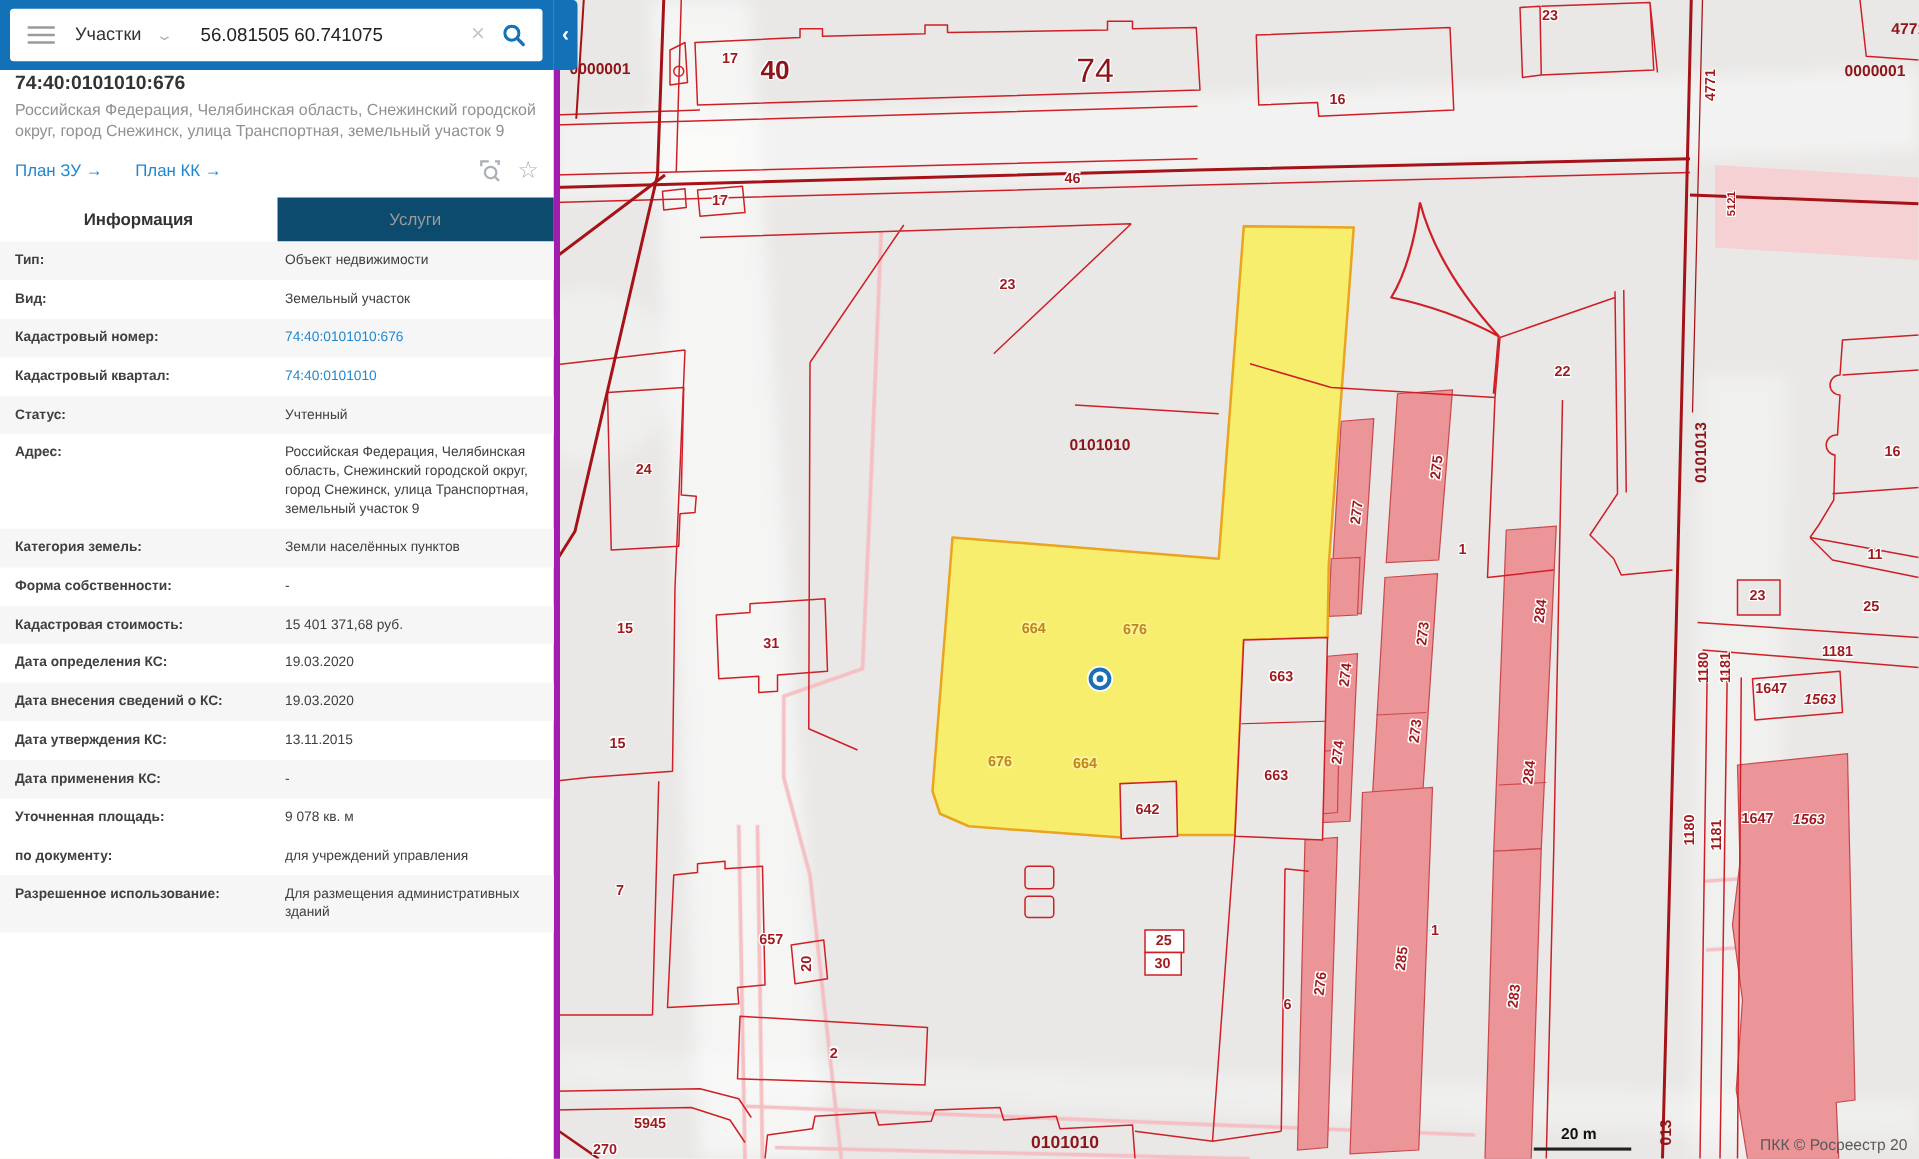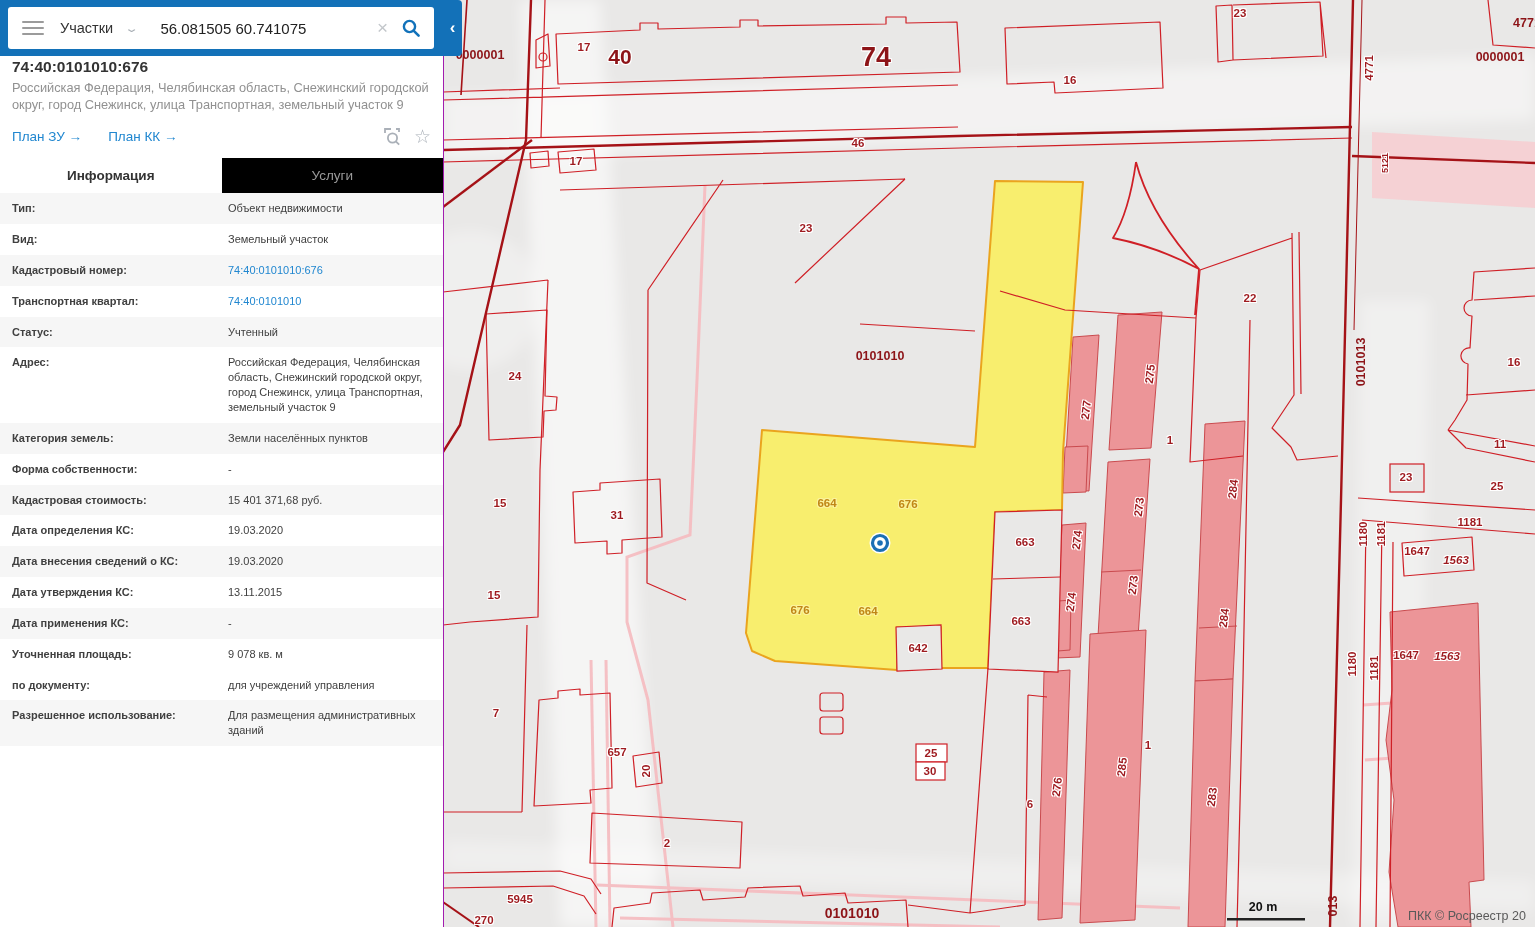--- a/index.html
+++ b/index.html
@@ -1,19 +1,19 @@
 <!DOCTYPE html>
 <html><head>
 <meta charset="utf-8">
 <style>
   html,body{margin:0;padding:0;background:#fff;font-family:"Liberation Sans",sans-serif;}
   #app{position:relative;width:1535px;height:927px;overflow:hidden;background:#e9e8e7;}
 
   
-  #sidebar{position:absolute;left:0;top:0;width:443px;height:927px;background:#fff;z-index:5;border-right:1px solid #a21caf;}
+  #sidebar{position:absolute;left:0;top:0;width:443px;height:927px;background:#fff;z-index:5;border-right:5px solid #a21caf;}
   #topbar{position:absolute;left:0;top:0;width:443px;height:56px;background:#1371b8;}
   #searchbox{position:absolute;left:8px;top:7px;width:426px;height:42px;background:#fff;border-radius:3px;display:flex;align-items:center;}
   #hamburger{width:22px;margin-left:14px;cursor:pointer;}
   #hamburger div{height:2px;background:#9b9b9b;margin:4px 0;border-radius:1px;}
   #cat{margin-left:16px;font-size:14.5px;color:#333;}
   #catchev{margin-left:14px;color:#a9b0b6;font-size:11px;transform:scaleX(1.6);}
   #query{margin-left:22px;font-size:15px;color:#222;flex:1;border:none;outline:none;font-family:inherit;background:transparent;}
   #clearx{color:#c3c7cb;font-size:19px;margin-right:12px;cursor:pointer;}
   #magbtn{margin-right:12px;cursor:pointer;display:flex;}
   #flap{position:absolute;left:443px;top:0;width:19px;height:56px;background:#1371b8;border-radius:0 4px 4px 0;color:#fff;
@@ -23,38 +23,38 @@
   #titleblock{padding:10px 12px 0 12px;}
   #ptitle{font-size:15.5px;font-weight:bold;color:#333;}
   #paddr{font-size:12.8px;color:#919191;line-height:1.3;margin-top:4px;width:420px;}
   #planrow{display:flex;align-items:center;padding:14px 12px 10px 12px;}
   #planrow a{margin-right:26px;font-size:13.5px;}
   #planicons{margin-left:auto;display:flex;align-items:center;gap:12px;color:#aab0b8;}
   #staricon{font-size:19px;line-height:1;cursor:pointer;}
   #tabs{display:flex;height:35px;margin-top:2px;}
   .tab{flex:1;display:flex;align-items:center;justify-content:center;font-size:13.5px;cursor:pointer;}
   .tab.active{background:#fff;color:#333;font-weight:bold;}
-  .tab.inactive{background:#000000;color:#9a9a9a;}
+  .tab.inactive{background:#0c4a6e;color:#9a9a9a;}
   #info-rows{font-size:11px;color:#404040;}
   .row{display:flex;padding:8px 0 8px 12px;line-height:1.35;}
   .row.alt{background:#f6f6f6;}
   .rl{width:210px;font-weight:bold;flex:none;padding-right:6px;}
   .rv{width:212px;}
   .rv.lnk{color:#2187d0;cursor:pointer;}
 
   
   #map{position:absolute;left:443px;top:0;width:1092px;height:927px;overflow:hidden;cursor:grab;}
   #map svg{position:absolute;left:0;top:0;}
   #map-labels{position:absolute;left:0;top:0;width:1092px;height:927px;pointer-events:none;}
   .mlbl{position:absolute;white-space:nowrap;font-size:11.5px;font-weight:600;color:#9e1a1f;
         text-shadow:-1px -1px 0 #fff,1px -1px 0 #fff,-1px 1px 0 #fff,1px 1px 0 #fff,0 1px 0 #fff,0 -1px 0 #fff;}
   .mlbl.q{color:#8d1418;text-shadow:none;font-weight:600;font-size:12.5px;}
   .mlbl.qb{color:#8d1418;text-shadow:none;font-weight:700;font-size:14px;}
   .mlbl.big40{font-size:21px;font-weight:bold;color:#8d1418;}
-  .mlbl.big74{font-size:27px;font-weight:bold;color:#8d1418;}
+  .mlbl.big74{font-size:27px;font-weight:normal;color:#8d1418;}
   .mlbl.y{color:#c08616;text-shadow:-1px -1px 0 #fbf3a0,1px -1px 0 #fbf3a0,-1px 1px 0 #fbf3a0,1px 1px 0 #fbf3a0;}
   .mlbl.i{font-style:italic;}
   .mlbl.tiny{font-size:9px;}
   .mlbl.scale{color:#111;text-shadow:none;font-weight:600;font-size:12.5px;}
   .mlbl.attr{color:#5a5a5a;text-shadow:none;font-weight:400;font-size:12.5px;}
 </style>
 </head>
 <body>
 
 <div id="app">
@@ -288,21 +288,21 @@
         </div>
         <div class="row">
           <div class="rl">Вид:</div>
           <div class="rv">Земельный участок</div>
         </div>
         <div class="row alt">
           <div class="rl">Кадастровый номер:</div>
           <div class="rv lnk">74:40:0101010:676</div>
         </div>
         <div class="row">
-          <div class="rl">Транспортная квартал:</div>
+          <div class="rl">Кадастровый квартал:</div>
           <div class="rv lnk">74:40:0101010</div>
         </div>
         <div class="row alt">
           <div class="rl">Статус:</div>
           <div class="rv">Учтенный</div>
         </div>
         <div class="row">
           <div class="rl">Адрес:</div>
           <div class="rv">Российская Федерация, Челябинская область, Снежинский городской округ, город Снежинск, улица Транспортная, земельный участок 9</div>
         </div>

